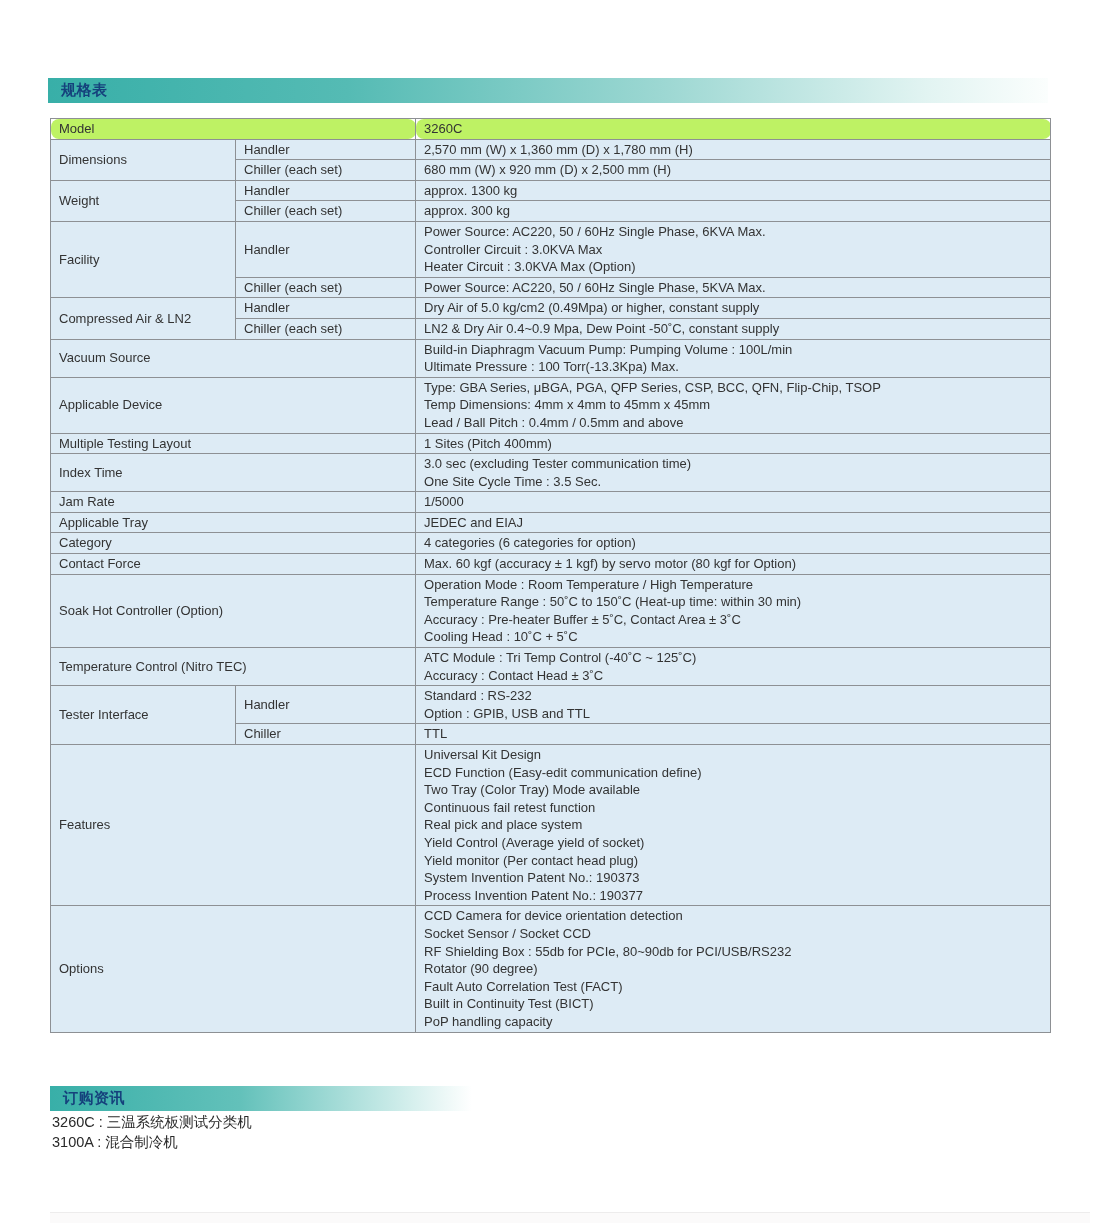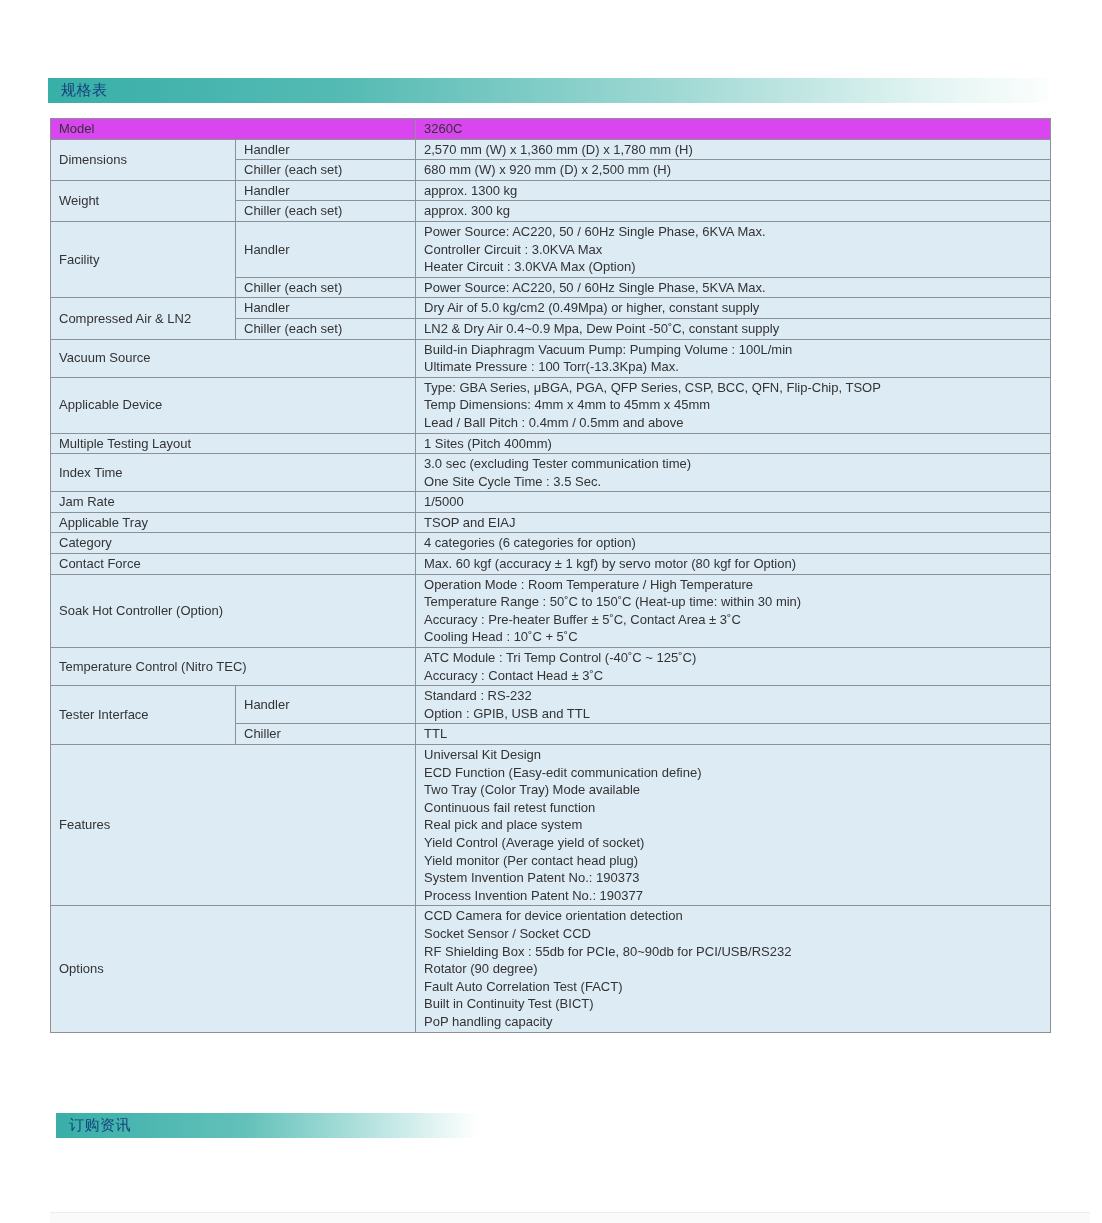--- a/index.html
+++ b/index.html
@@ -5,36 +5,36 @@
   html,body{margin:0;padding:0;}
   body{
     width:1102px;height:1223px;background:#ffffff;position:relative;
     font-family:"Liberation Sans","DejaVu Sans",sans-serif;color:#333;
     -webkit-font-smoothing:antialiased;
   }
   .page{position:absolute;left:0;top:0;width:1102px;height:1223px;overflow:hidden;}
 
   
   .bar{height:25px;display:flex;align-items:center;padding-left:13px;box-sizing:border-box;
-       font-size:15px;font-weight:normal;color:#15417c;letter-spacing:.5px;}
+       font-size:15px;font-weight:bold;color:#15417c;letter-spacing:.5px;}
   .bar1{position:absolute;left:48px;top:78px;width:1000px;
         background:linear-gradient(to right,#38afa8 0%,#55bbb4 30%,#9ed8d3 62%,#e2f4f2 88%,#fbfefd 100%);}
-  .bar2{position:absolute;left:56px;top:1086px;width:422px;
-        background:linear-gradient(to right,#38afa8 0%,#63c1ba 45%,#c5e9e6 80%,#ffffff 100%);margin-top:27px;}
+  .bar2{position:absolute;left:50px;top:1086px;width:422px;
+        background:linear-gradient(to right,#38afa8 0%,#63c1ba 45%,#c5e9e6 80%,#ffffff 100%);}
 
   
   .spec-wrap{position:absolute;left:50px;top:118px;width:1000px;}
   table.spec{border-collapse:collapse;table-layout:fixed;width:1000px;}
   table.spec td{
     border:1px solid #8d9094;background:#ddebf5;
     font-size:13px;line-height:17.6px;color:#333;
     padding:1px 8px;vertical-align:middle;box-sizing:border-box;
     overflow:hidden;
   }
-  table.spec td.model{background:#d946ef;}
+  table.spec td.model{background:#bef264;border-radius:8px;}
   table.spec td.c-label{}
   table.spec td.c-sub{}
   table.spec td.c-val .line{white-space:nowrap;}
 
   
   .order-lines{position:absolute;left:52px;top:1112px;font-size:14.5px;color:#2a2a2a;line-height:20px;}
   .order-note{position:absolute;left:52px;top:1180px;font-size:14.5px;color:#2a2a2a;}
 
   
   .footer-strip{position:absolute;left:50px;right:12px;bottom:0;height:10px;
@@ -145,21 +145,21 @@
           </tr>
           <tr>
             <td class="c-label" colspan="2">Jam Rate</td>
             <td class="c-val">
               <div class="line">1/5000</div>
             </td>
           </tr>
           <tr>
             <td class="c-label" colspan="2">Applicable Tray</td>
             <td class="c-val">
-              <div class="line">TSOP and EIAJ</div>
+              <div class="line">JEDEC and EIAJ</div>
             </td>
           </tr>
           <tr>
             <td class="c-label" colspan="2">Category</td>
             <td class="c-val">
               <div class="line">4 categories (6 categories for option)</div>
             </td>
           </tr>
           <tr>
             <td class="c-label" colspan="2">Contact Force</td>
@@ -224,17 +224,21 @@
             </td>
           </tr>
         </tbody>
     </table>
   </div>
 
   <div class="bar bar2">
     <span>订购资讯</span>
   </div>
 
+  <div class="order-lines">
+    <div>3260C : 三温系统板测试分类机</div>
+    <div>3100A : 混合制冷机</div>
+  </div>
 
 
   <div class="footer-strip"></div>
 
 </div>
 
 </body></html>

